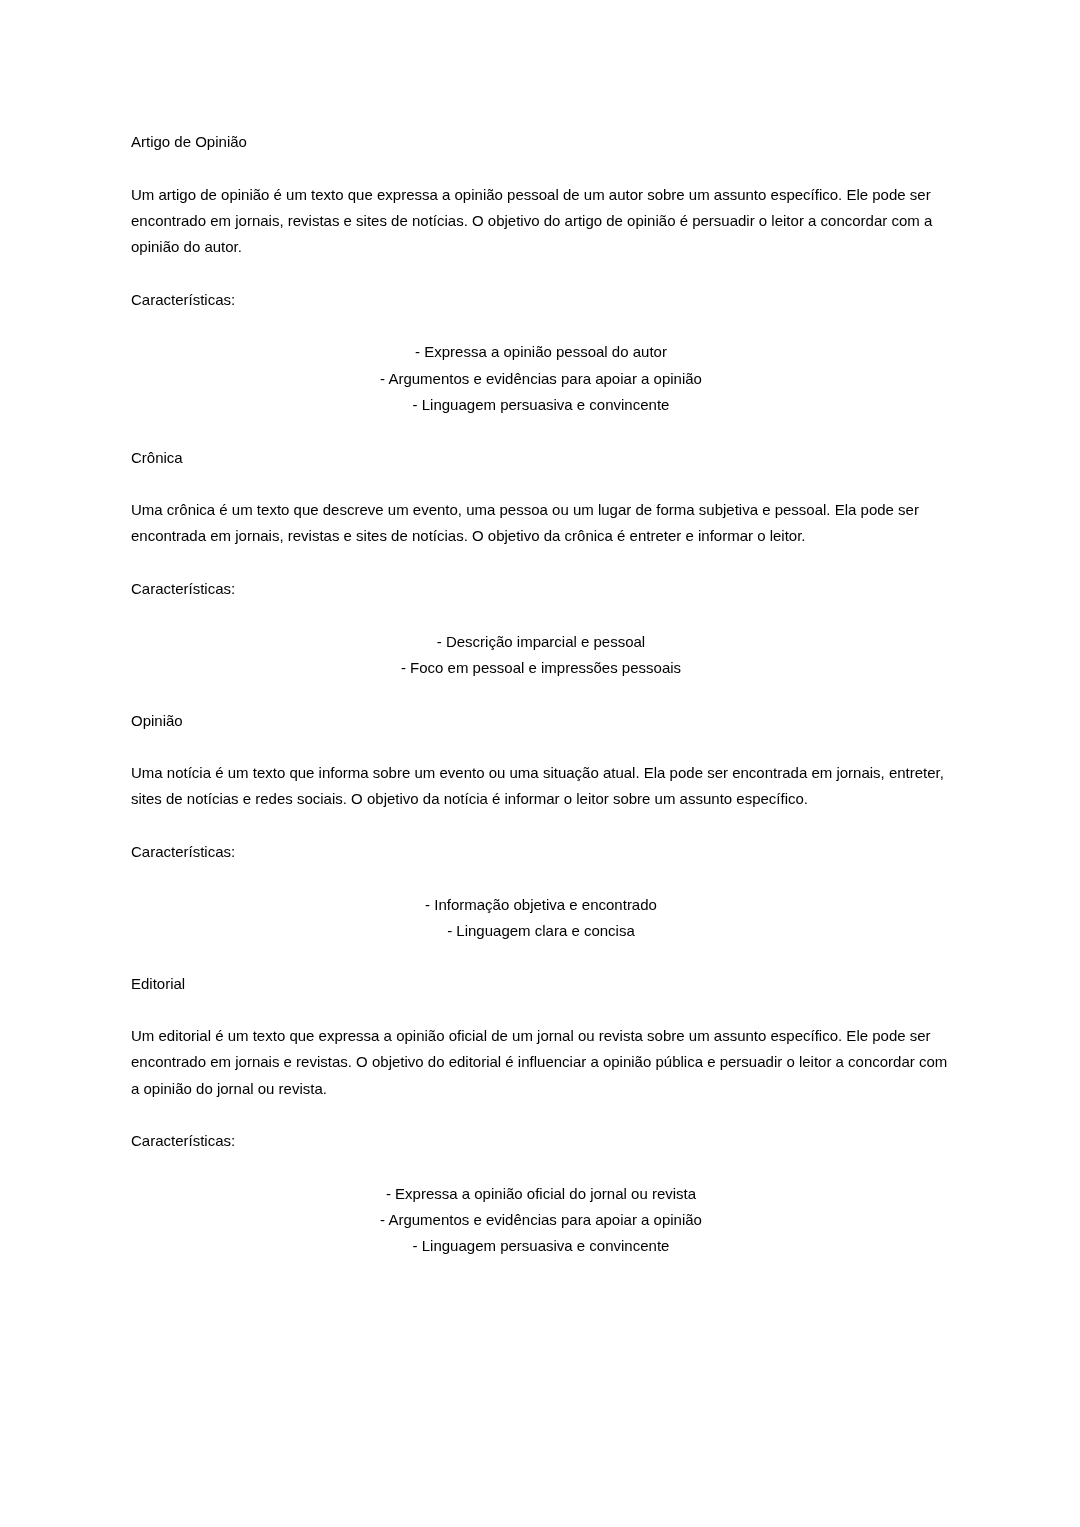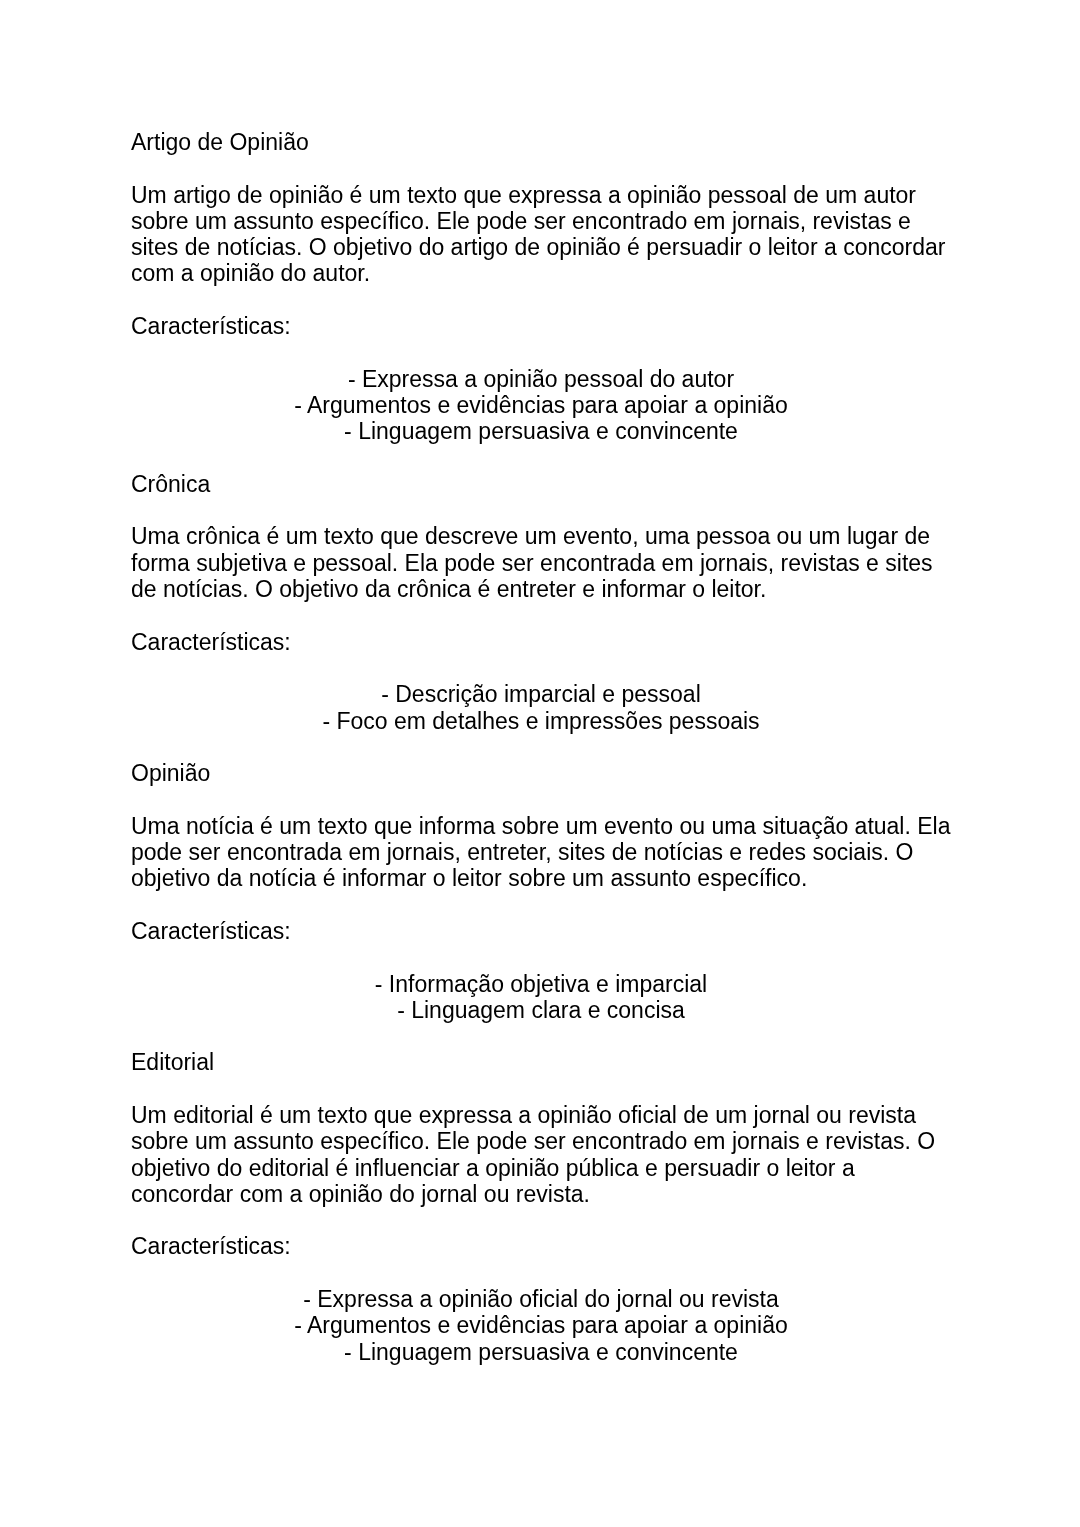--- a/index.html
+++ b/index.html
@@ -1,20 +1,20 @@
 <!DOCTYPE html>
 <html><head>
 <meta charset="utf-8">
 <style>
   html, body { margin: 0; padding: 0; background: #ffffff; }
   body { width: 1080px; height: 1527px; position: relative; overflow: hidden; }
   .page {
     position: absolute; left: 131px; top: 129px; width: 820px;
     font-family: "Liberation Sans", sans-serif;
-    font-size: 23px; line-height: 26.3px; color: #000000;
+    font-size: 15px; line-height: 26.3px; color: #000000;
   }
   .section-title { margin: 0 0 26.3px 0; }
   .para { margin: 0 0 26.3px 0; }
   .char-label { margin: 0 0 26.3px 0; }
   .list { margin: 0 0 26.3px 0; padding: 0; list-style: none; }
   .list li { margin: 0; padding: 0; text-align: center; }
 </style>
 </head>
 <body>
 
@@ -30,30 +30,30 @@
       <li>- Linguagem persuasiva e convincente</li>
     </ul>
   </section>
 
   <section>
     <p class="section-title">Crônica</p>
     <p class="para">Uma crônica é um texto que descreve um evento, uma pessoa ou um lugar de forma subjetiva e pessoal. Ela pode ser encontrada em jornais, revistas e sites de notícias. O objetivo da crônica é entreter e informar o leitor.</p>
     <p class="char-label">Características:</p>
     <ul class="list">
       <li>- Descrição imparcial e pessoal</li>
-      <li>- Foco em detalhes e impressões pessoais</li>
+      <li>- Foco em pessoal e impressões pessoais</li>
     </ul>
   </section>
 
   <section>
     <p class="section-title">Opinião</p>
     <p class="para">Uma notícia é um texto que informa sobre um evento ou uma situação atual. Ela pode ser encontrada em jornais, entreter, sites de notícias e redes sociais. O objetivo da notícia é informar o leitor sobre um assunto específico.</p>
     <p class="char-label">Características:</p>
     <ul class="list">
-      <li>- Informação objetiva e imparcial</li>
+      <li>- Informação objetiva e encontrado</li>
       <li>- Linguagem clara e concisa</li>
     </ul>
   </section>
 
   <section>
     <p class="section-title">Editorial</p>
     <p class="para">Um editorial é um texto que expressa a opinião oficial de um jornal ou revista sobre um assunto específico. Ele pode ser encontrado em jornais e revistas. O objetivo do editorial é influenciar a opinião pública e persuadir o leitor a concordar com a opinião do jornal ou revista.</p>
     <p class="char-label">Características:</p>
     <ul class="list">
       <li>- Expressa a opinião oficial do jornal ou revista</li>

